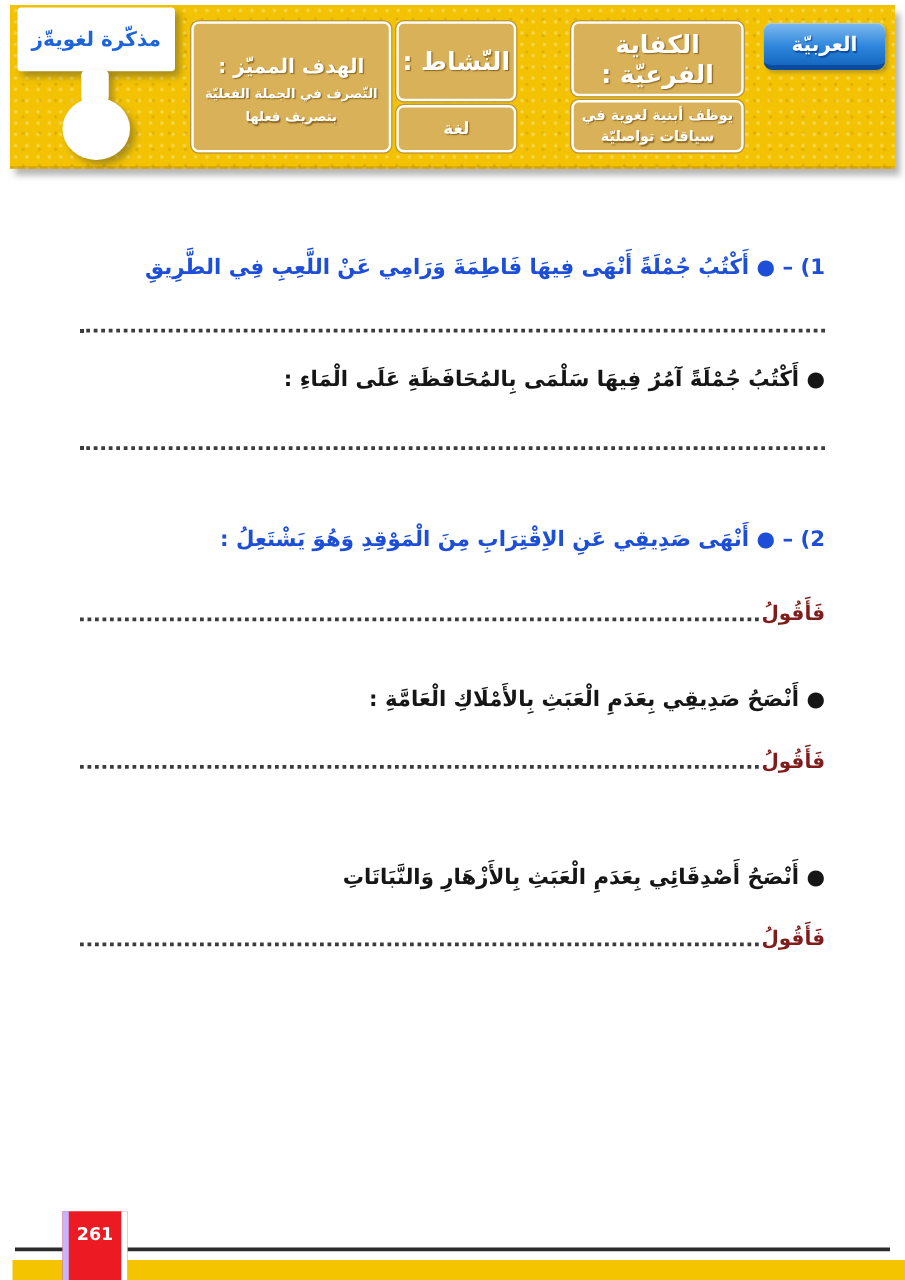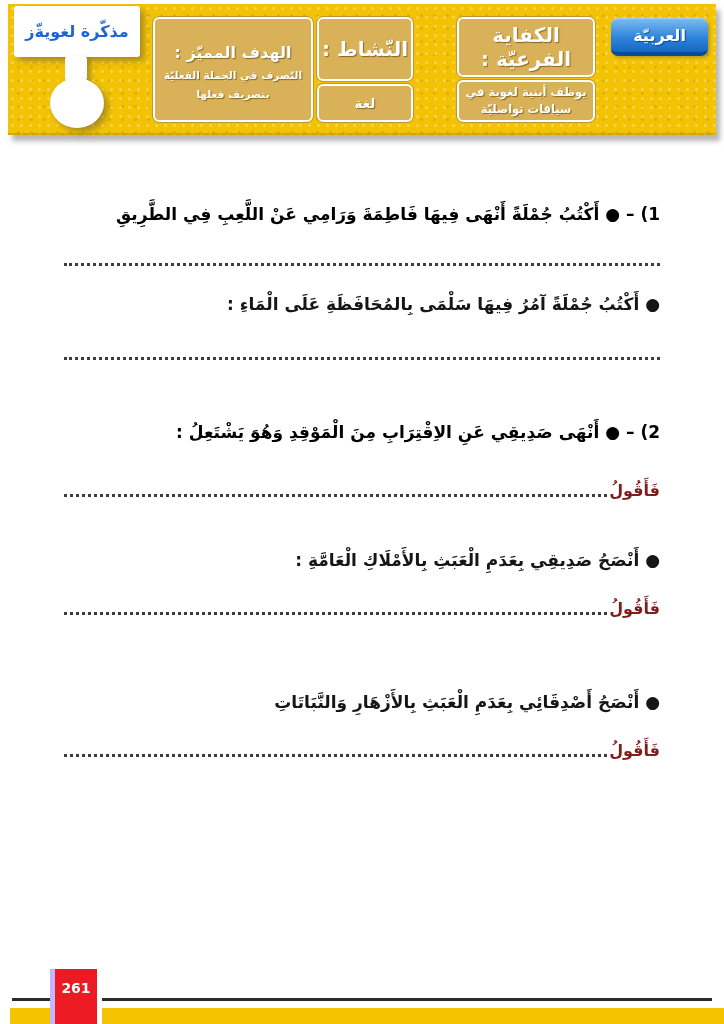--- a/index.html
+++ b/index.html
@@ -81,21 +81,21 @@
     display:flex; align-items:center; justify-content:center;
     text-shadow:1px 1px 1px #0A4B9E;
     box-shadow:2px 3px 4px rgba(90,90,90,0.40);
   }
 
   
   .prompt {
     position:absolute; right:64px; direction:rtl; text-align:right;
     font-weight:bold; font-size:17px; line-height:1.7; white-space:nowrap;
   }
-  .prompt.red   { color:#000000;text-align:center; }
+  .prompt.red   { color:#1d4ed8;text-align:center; }
   .prompt.black { color:#161616; }
 
   .dotline {
     position:absolute; left:64px; width:596px; height:16px;
     border-bottom:3px dotted #3C3C3C;
   }
 
   .answer-row {
     position:absolute; left:64px; width:596px; height:32px;
     display:flex; direction:rtl; align-items:flex-end;

